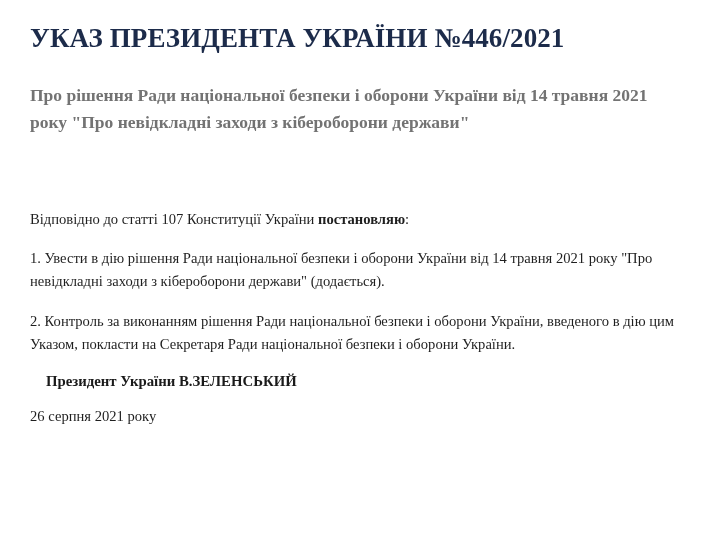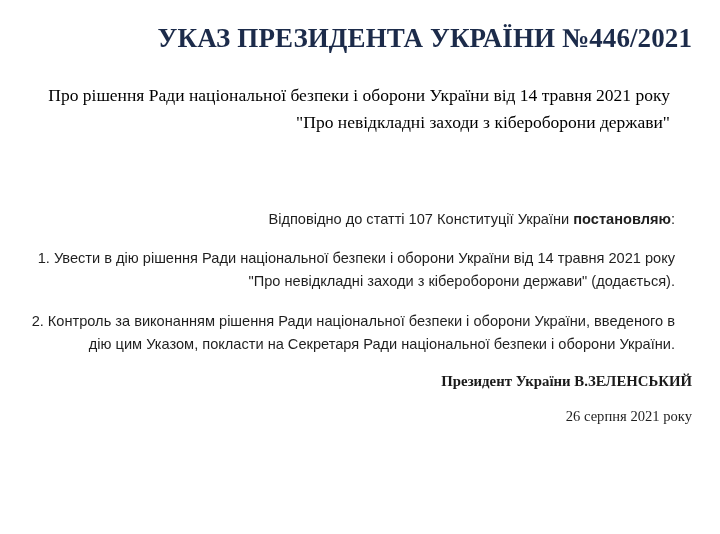--- a/index.html
+++ b/index.html
@@ -13,44 +13,44 @@
     font-family: "Liberation Serif", serif;
     color: #1a1a1a;
     overflow: hidden;
   }
   .page {
     box-sizing: border-box;
     width: 720px;
     height: 498px;
     padding: 22px 28px 0 30px;
     background: #ffffff;
-    text-align: right;
   }
   .doc-title {
     font-family: "Liberation Serif", serif;
     font-size: 27px;
     line-height: 1.25;
     font-weight: bold;
     color: #1c2b4a;
     letter-spacing: 0.1px;
     margin: 0 0 26px 0;
   }
   .doc-subtitle {
     font-family: "Liberation Serif", serif;
     font-size: 17.5px;
     line-height: 1.55;
-    color: #000000;
+    color: #737373;
     margin: 0;
     max-width: 640px;
+    font-weight: bold;
   }
   .spacer {
     height: 72px;
   }
   .body-text {
-    font-family: Liberation Sans, sans-serif;
+    font-family: Liberation Serif, serif;
     font-size: 14.6px;
     line-height: 1.58;
     color: #1f1f1f;
     margin: 0 0 17px 0;
     max-width: 645px;
   }
   .body-text.tight {
     margin-bottom: 16px;
   }
   .bold {

